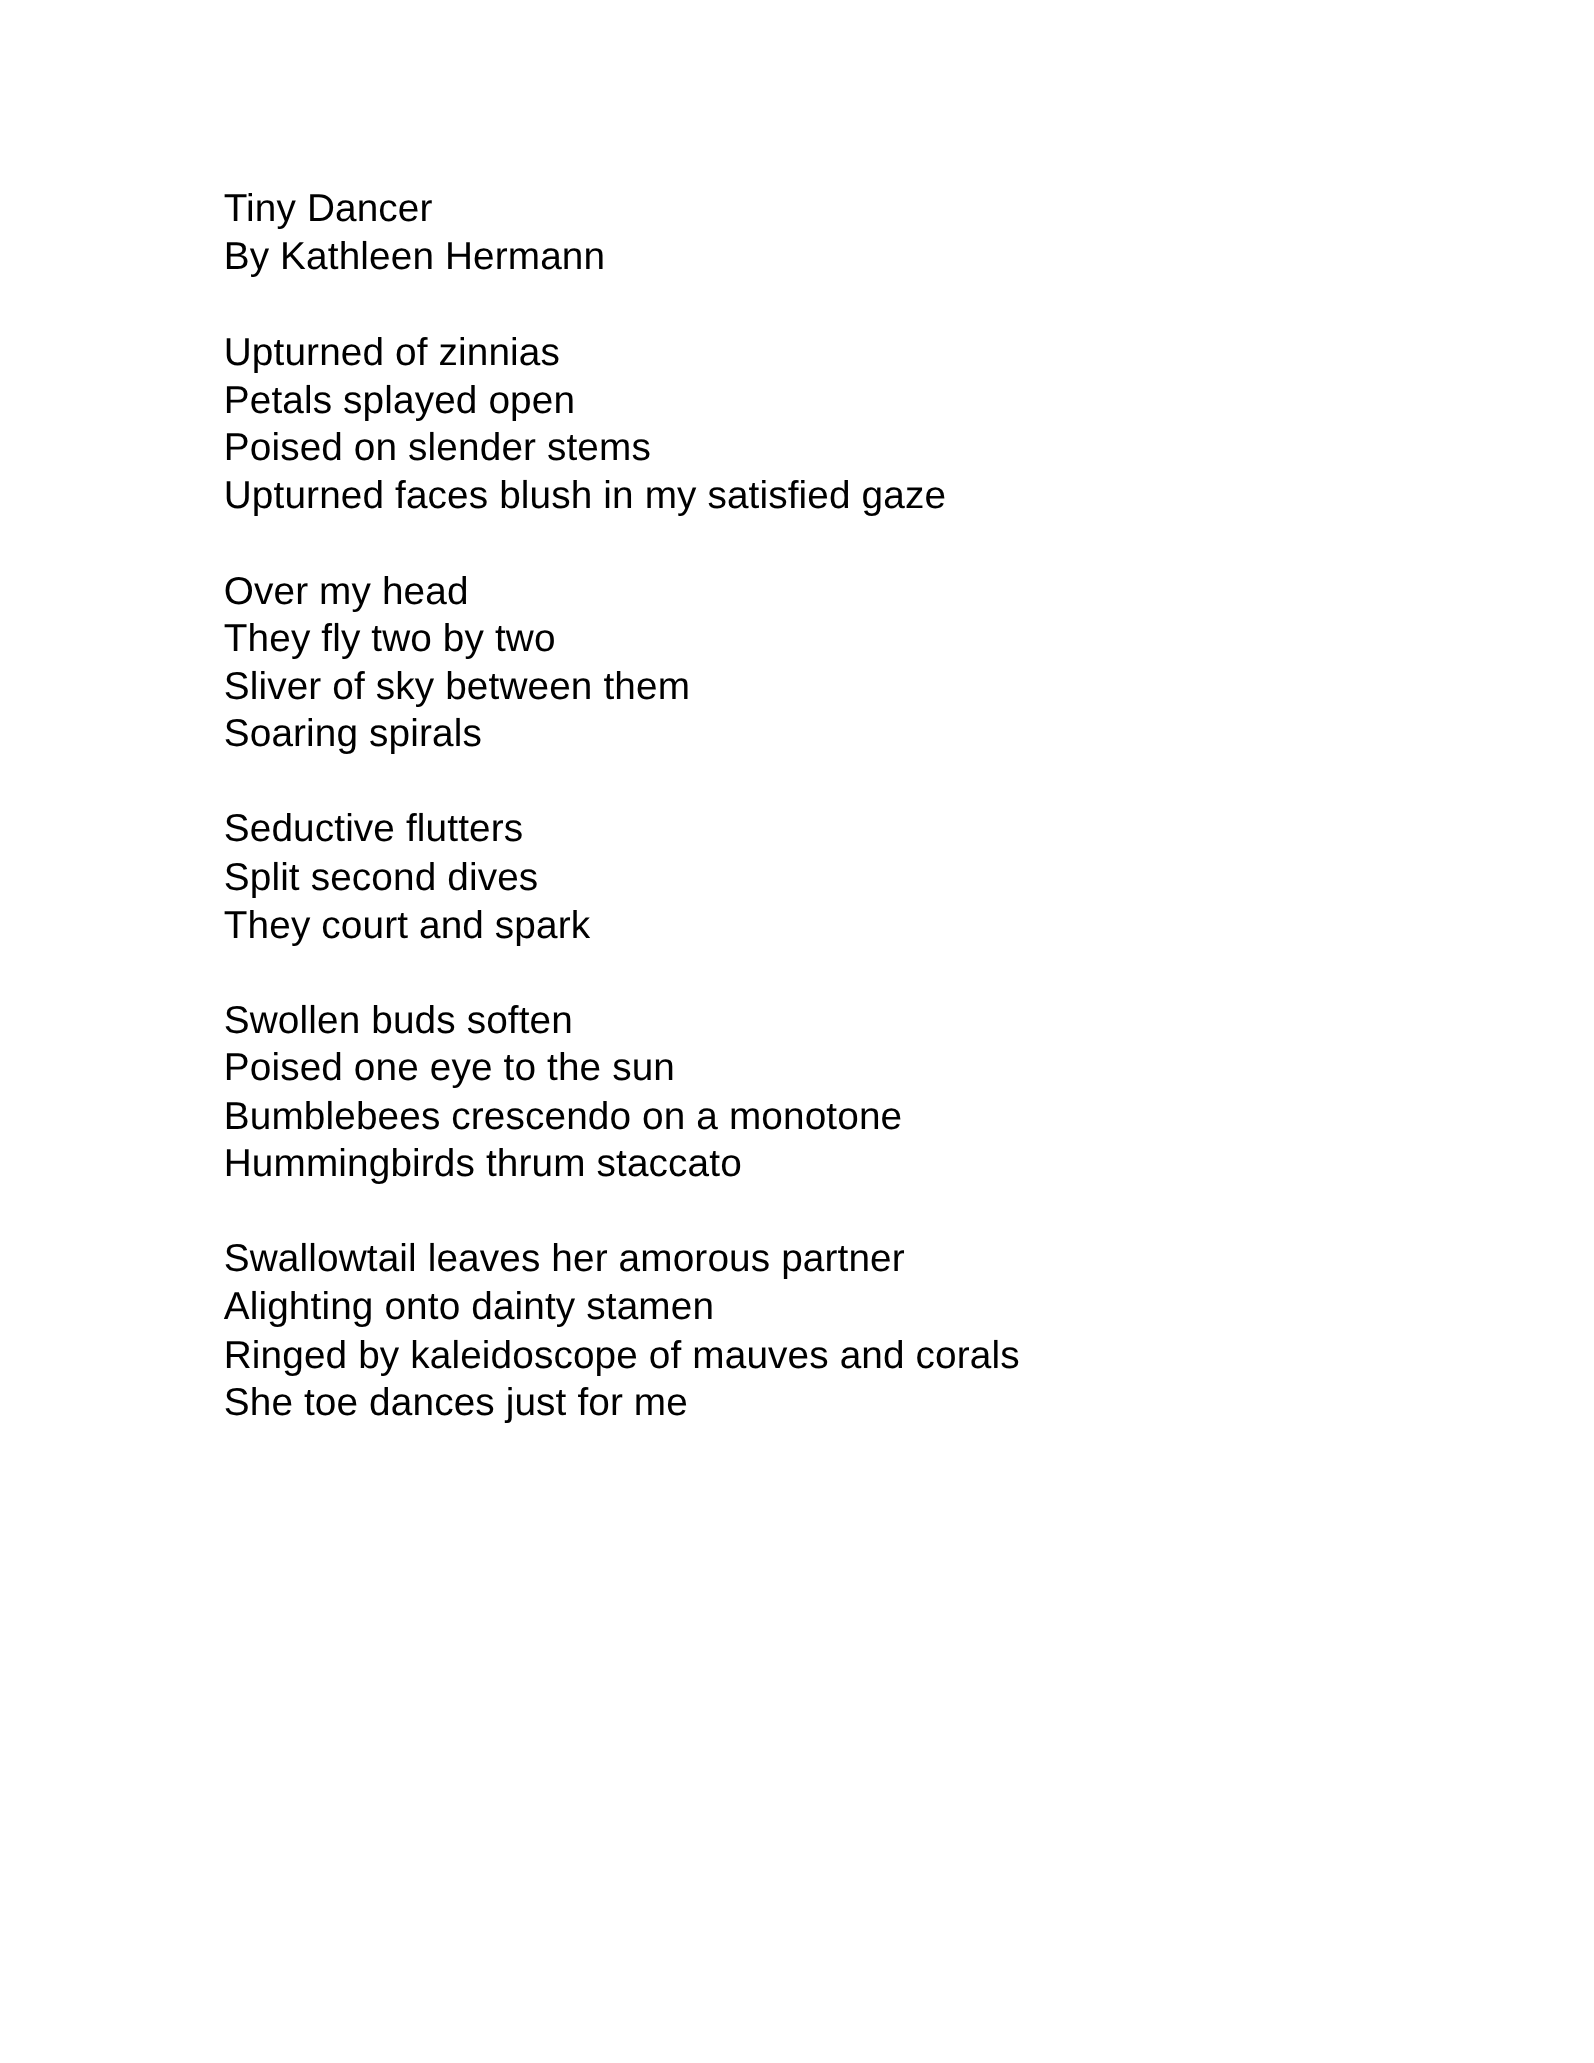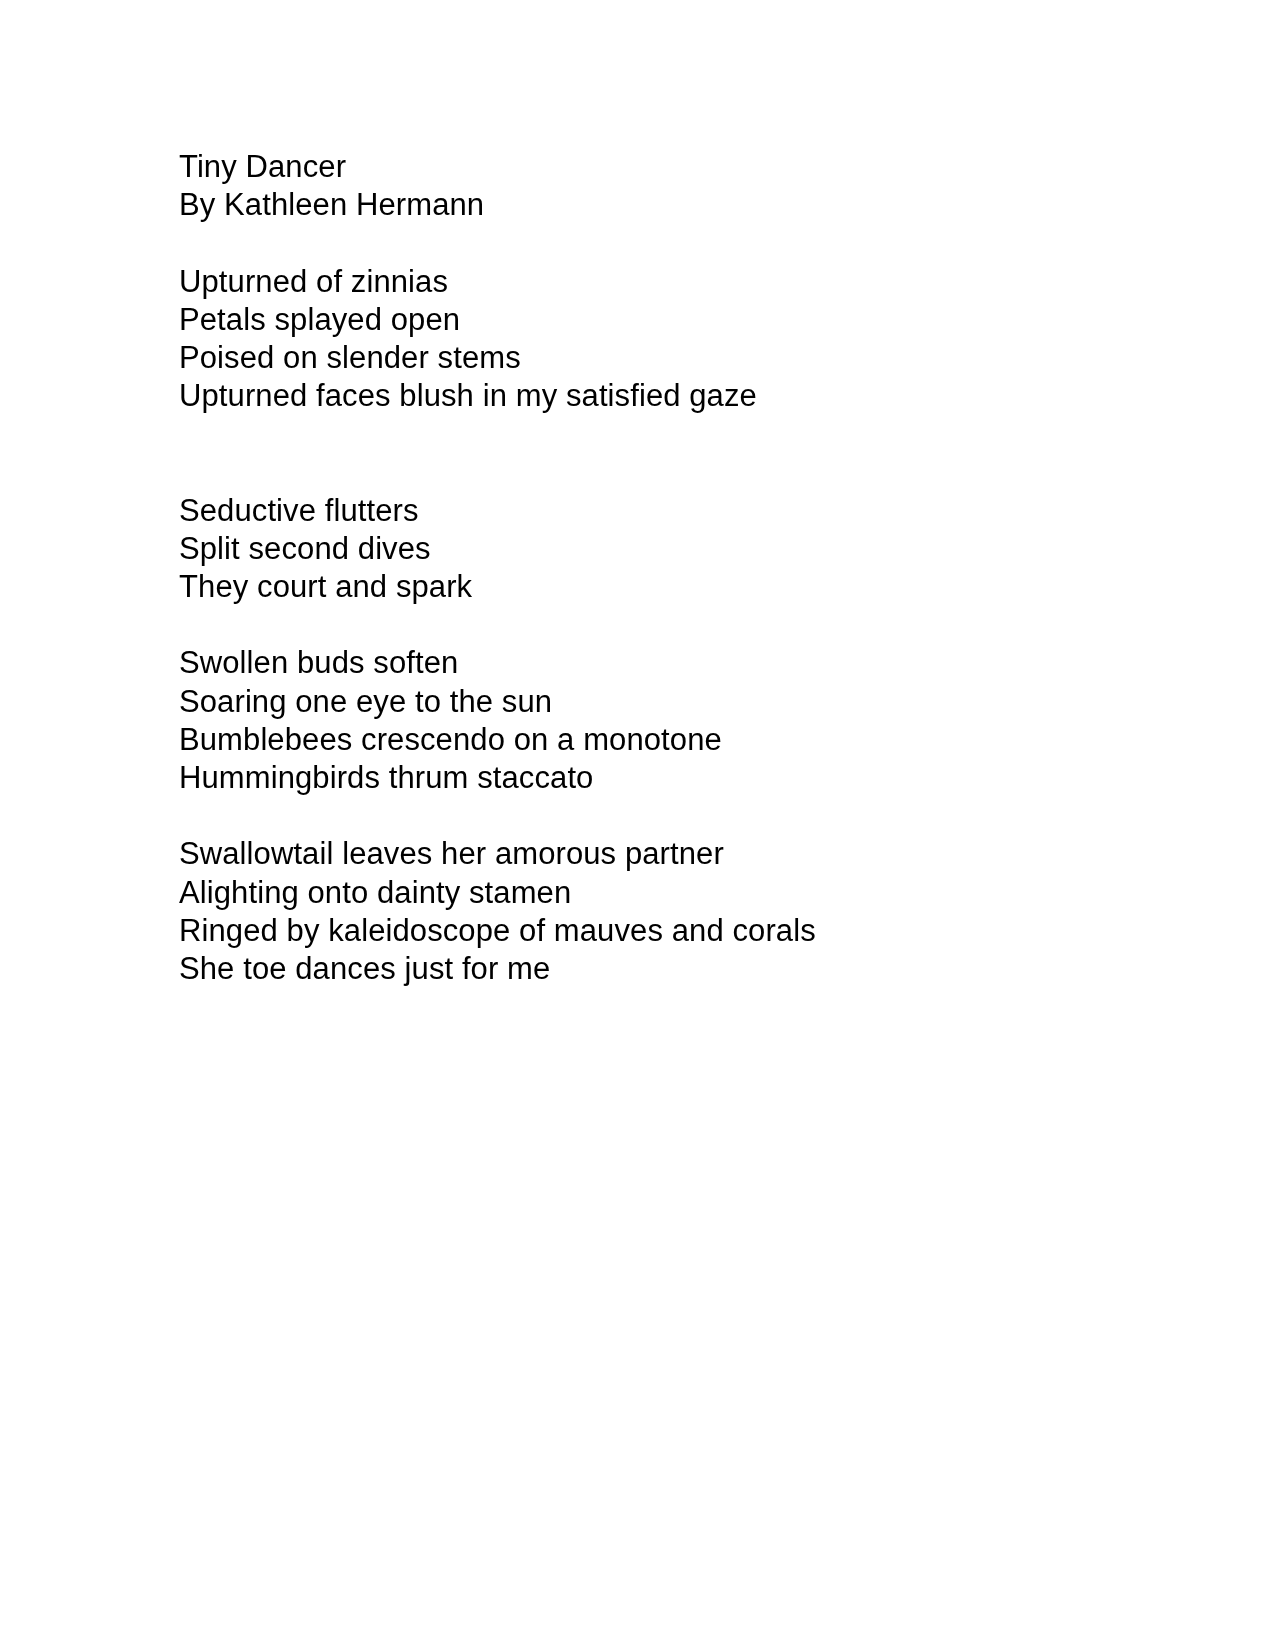--- a/index.html
+++ b/index.html
@@ -45,32 +45,38 @@
   <div class="gap"></div>
 
   <div>
     <div class="line">Upturned of zinnias</div>
     <div class="line">Petals splayed open</div>
     <div class="line">Poised on slender stems</div>
     <div class="line">Upturned faces blush in my satisfied gaze</div>
   </div>
   <div class="stanza-gap"></div>
 
+  <div>
+    <div class="line">Over my head</div>
+    <div class="line">They fly two by two</div>
+    <div class="line">Sliver of sky between them</div>
+    <div class="line">Soaring spirals</div>
+  </div>
   <div class="stanza-gap"></div>
 
   <div>
     <div class="line">Seductive flutters</div>
     <div class="line">Split second dives</div>
     <div class="line">They court and spark</div>
   </div>
   <div class="stanza-gap"></div>
 
   <div>
     <div class="line">Swollen buds soften</div>
-    <div class="line">Soaring one eye to the sun</div>
+    <div class="line">Poised one eye to the sun</div>
     <div class="line">Bumblebees crescendo on a monotone</div>
     <div class="line">Hummingbirds thrum staccato</div>
   </div>
   <div class="stanza-gap"></div>
 
   <div>
     <div class="line">Swallowtail leaves her amorous partner</div>
     <div class="line">Alighting onto dainty stamen</div>
     <div class="line">Ringed by kaleidoscope of mauves and corals</div>
     <div class="line">She toe dances just for me</div>

